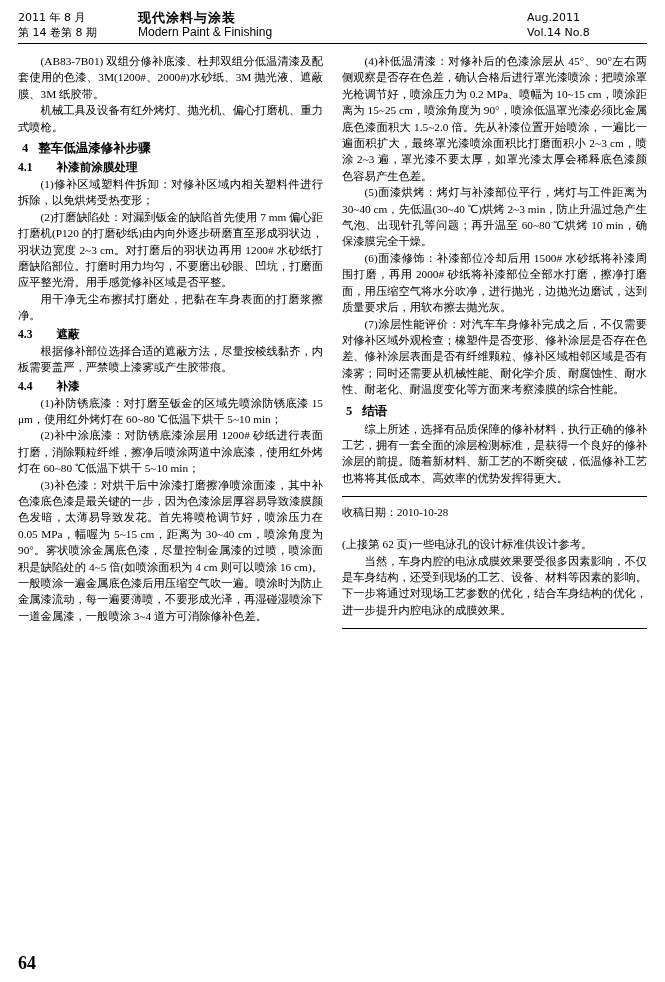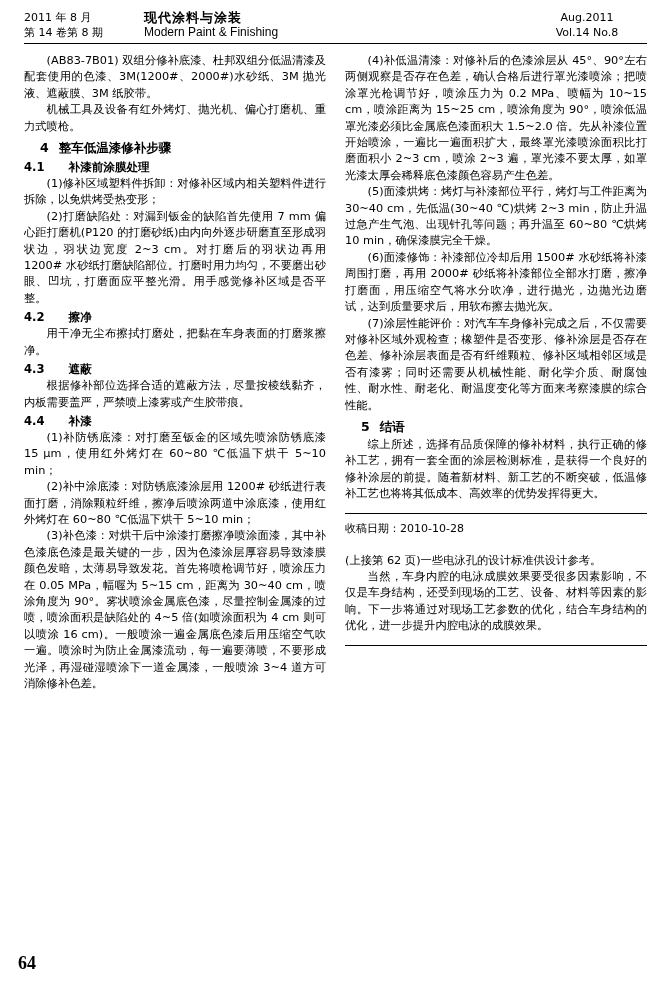--- a/index.html
+++ b/index.html
@@ -12,37 +12,37 @@
     height: 982px;
     font-family: "DejaVu Sans", "Liberation Sans", sans-serif;
     color: #000;
     position: relative;
     overflow: hidden;
   }
   .page {
     width: 665px;
     height: 982px;
     box-sizing: border-box;
-    padding: 10px 18px 0 24px;
+    padding: 10px 18px 0 18px;
     position: relative;
   }
   
   .header {
     display: flex;
     align-items: flex-start;
     justify-content: space-between;
     font-size: 11px;
     line-height: 15px;
     padding-bottom: 2px;
   }
   .header-left, .header-right {
     width: 120px;
     white-space: nowrap;
   }
-  .header-right { text-align: center; }
+  .header-right { text-align: left; }
   .header-center {
     flex: 1;
     line-height: 15px;
   }
   .header-center .cn {
     font-family: "DejaVu Sans", "Liberation Sans", sans-serif;
     font-size: 13px;
     font-weight: bold;
     letter-spacing: 1px;
   }
@@ -58,28 +58,29 @@
   .columns {
     display: flex;
     margin-top: 9px;
     height: 880px;
   }
   .col {
     width: 305px;
     font-size: 11.3px;
     line-height: 16.4px;
     text-align: justify;
+    font-family: Liberation Serif, serif;
   }
   .col.left { margin-right: 19px; }
   p {
     margin: 0 0 0 0;
     text-indent: 2em;
   }
   .sec-h1 {
-    margin: 4px 0 1px 16px;
+    margin: 4px 0 1px 4px;
     font-weight: bold;
     font-size: 12.5px;
     line-height: 18px;
   }
   .sec-h1 .num { margin-right: 10px; }
   .sec-h2 {
     margin: 2px 0 0 0;
     font-weight: bold;
     font-size: 11.6px;
     line-height: 17px;
@@ -141,23 +142,20 @@
       <div class="sec-h1">
         <span class="num">4</span><span>整车低温漆修补步骤</span>
       </div>
 
       <div class="sec-h2">
         <span class="num">4.1</span><span>补漆前涂膜处理</span>
       </div>
       <p>(1)修补区域塑料件拆卸：对修补区域内相关塑料件进行拆除，以免烘烤受热变形；</p>
       <p>(2)打磨缺陷处：对漏到钣金的缺陷首先使用 7 mm 偏心距打磨机(P120 的打磨砂纸)由内向外逐步研磨直至形成羽状边，羽状边宽度 2~3 cm。对打磨后的羽状边再用 1200# 水砂纸打磨缺陷部位。打磨时用力均匀，不要磨出砂眼、凹坑，打磨面应平整光滑。用手感觉修补区域是否平整。</p>
 
-      <div class="sec-h2">
-        <span class="num">4.2</span><span>擦净</span>
-      </div>
       <p>用干净无尘布擦拭打磨处，把黏在车身表面的打磨浆擦净。</p>
 
       <div class="sec-h2">
         <span class="num">4.3</span><span>遮蔽</span>
       </div>
       <p>根据修补部位选择合适的遮蔽方法，尽量按棱线黏齐，内板需要盖严，严禁喷上漆雾或产生胶带痕。</p>
 
       <div class="sec-h2">
         <span class="num">4.4</span><span>补漆</span>
       </div>

